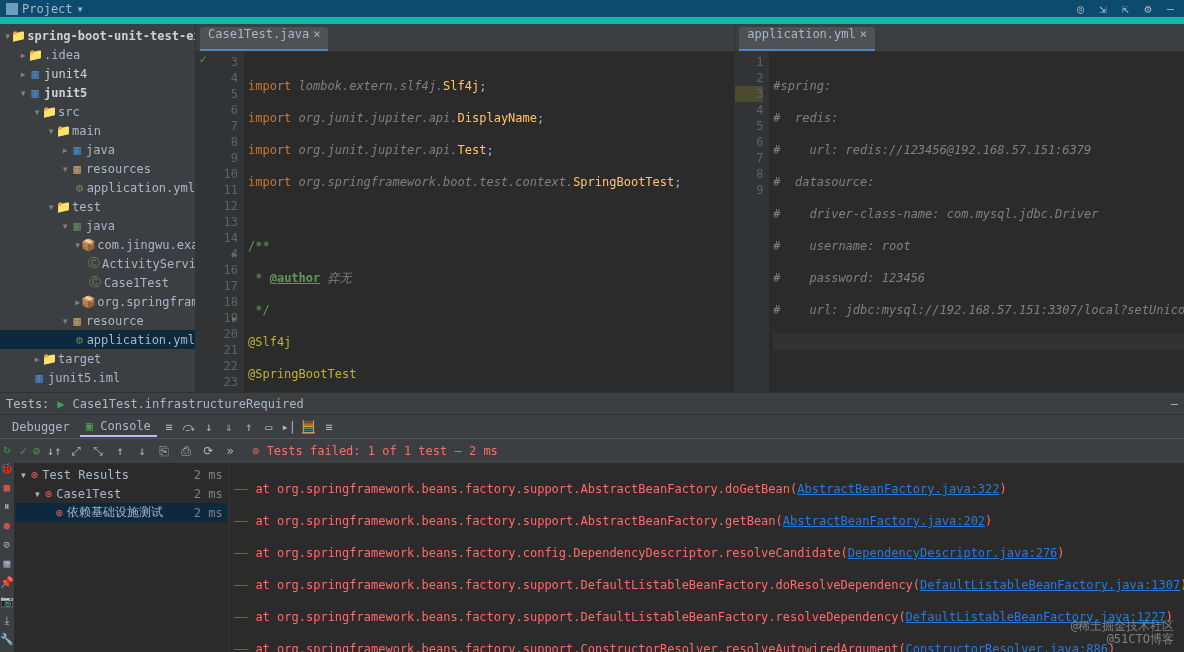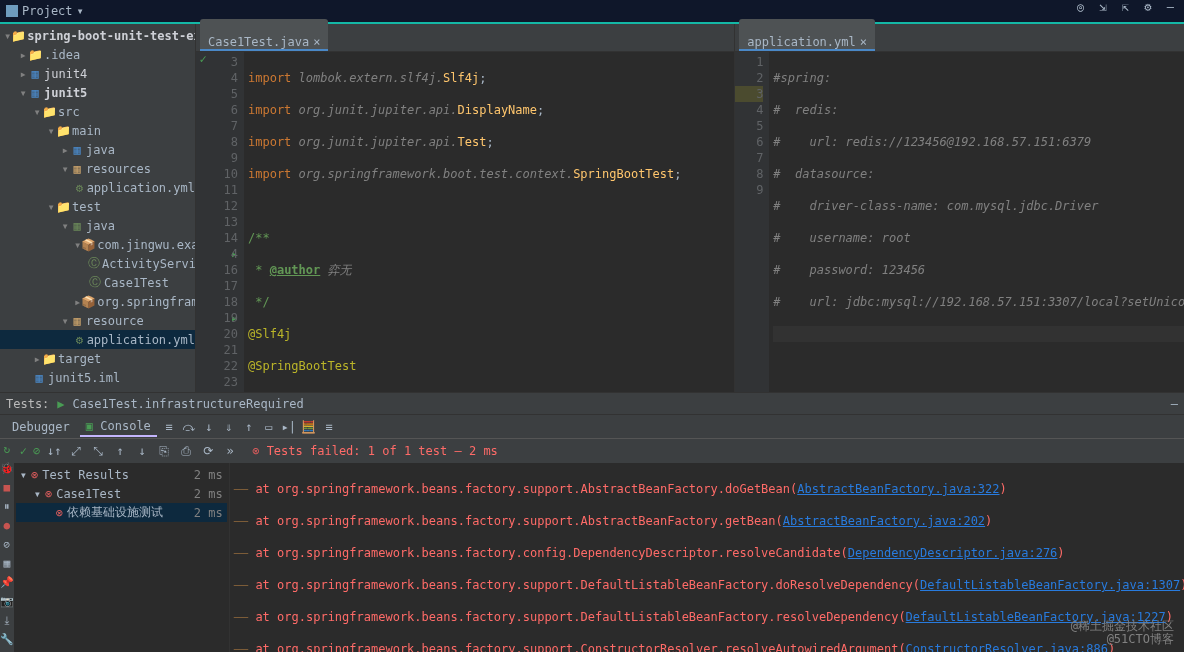--- a/index.html
+++ b/index.html
@@ -1,39 +1,39 @@
 <!DOCTYPE html>
 <html><head>
 <meta charset="utf-8">
 <style>
 * { margin:0; padding:0; box-sizing:border-box; font-family: "Segoe UI", Consolas, monospace; font-size:12px; }
 body { background:#2b2b2b; color:#a9b7c6; width:1184px; height:652px; overflow:hidden; display:flex; flex-direction:column; }
-.topbar { height:24px; display:flex; padding:0 6px; background:#0f172a; border-bottom:2px solid #14b8a6; }
+.topbar { height:24px; display:flex; align-items:center; padding:0 6px; background:#0c4a6e; border-bottom:7px solid #14b8a6; }
 .proj-btn { display:flex; align-items:center; gap:4px; cursor:pointer; }
 .proj-icon { width:12px; height:12px; background:#6e9cbe; }
 .top-spacer { flex:1; }
 .top-icons span { margin:0 4px; cursor:pointer; color:#a9b7c6; }
 .main { flex:1; display:flex; min-height:0; }
 .sidebar { width:196px; background:#3c3f41; border-right:1px solid #323232; overflow:hidden; }
 .tree { padding:2px 0; }
 .tree-row { display:flex; align-items:center; height:19px; padding-left:4px; white-space:nowrap; cursor:pointer; }
 .tree-row.sel { background:#0d293e; }
 .tree-row .arrow { width:10px; display:inline-block; text-align:center; color:#808080; }
 .tree-row .ficon { width:14px; display:inline-block; text-align:center; margin-right:2px; }
 .folder { color:#ced0d6; }
 .editors { flex:1; display:flex; min-width:0; }
 .editor-pane { display:flex; flex-direction:column; min-width:0; }
 .tabs { height:28px; background:#3c3f41; display:flex; align-items:end; border-bottom:1px solid #323232; padding-left:4px; }
-.tab { display:flex; align-items:flex-end; height:32px; padding:0 8px; background:#515658; margin-right:2px; cursor:pointer; border-radius:3px 3px 0 0; gap:4px; }
+.tab { display:flex; align-items:flex-start; height:24px; padding:0 8px; background:#515658; margin-right:2px; cursor:pointer; border-radius:3px 3px 0 0; gap:4px; }
 .tab.active { background:#4e5254; border-bottom:2px solid #4a88c7; }
 .tab-close { color:#a9b7c6; cursor:pointer; }
 .code-area { flex:1; display:flex; overflow:hidden; background:#2b2b2b; }
 .gutter { width:34px; background:#313335; text-align:right; padding-right:6px; color:#606366; line-height:16px; padding-top:2px; }
 .gutter div { height:16px; }
-.lines { flex:1; padding-left:4px; line-height:16px; padding-top:2px; white-space:pre; overflow:hidden; }
+.lines { flex:1; padding-left:4px; line-height:16px; padding-top:2px; white-space:pre; overflow:hidden;margin-top:8px; }
 .lines div { height:16px; }
 .kw { color:#cc7832; }
 .imp-cls { color:#ffc66d; }
 .cmt { color:#808080; font-style:italic; }
 .cmt2 { color:#629755; }
 .ann { color:#bbb529; }
 .link { color:#287bde; text-decoration:underline; cursor:pointer; }
 .yel { color:#8a653b; }
 .check-gutter { width:14px; background:#313335; }
 .check-gutter .ok { color:#499c54; text-align:center; }

